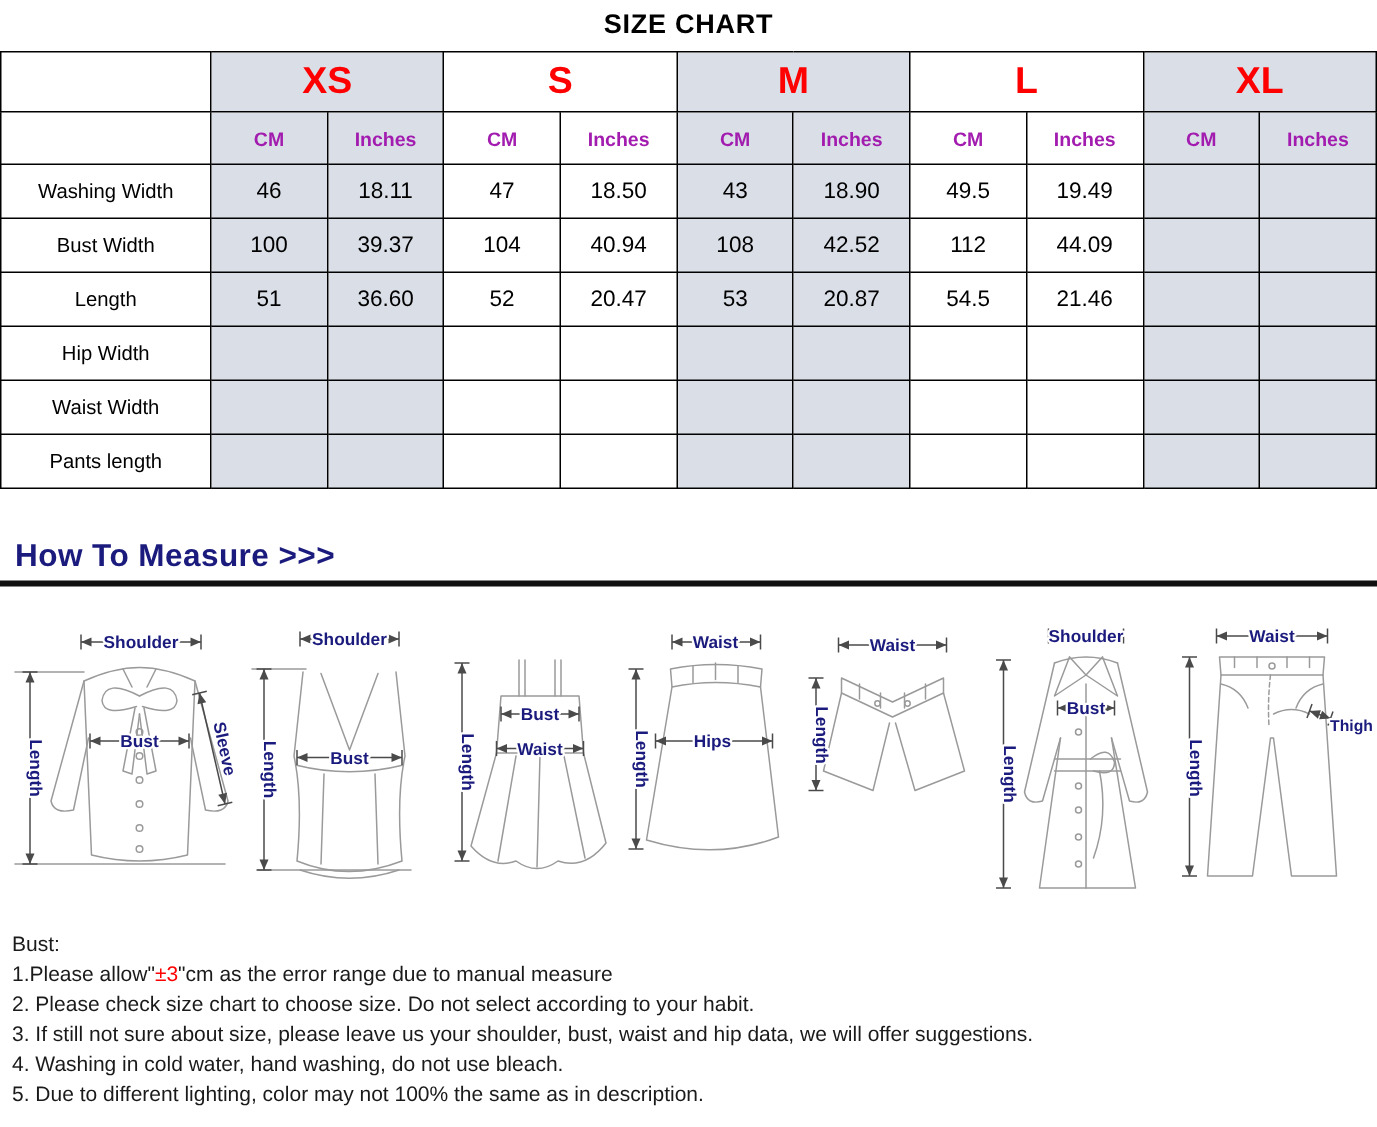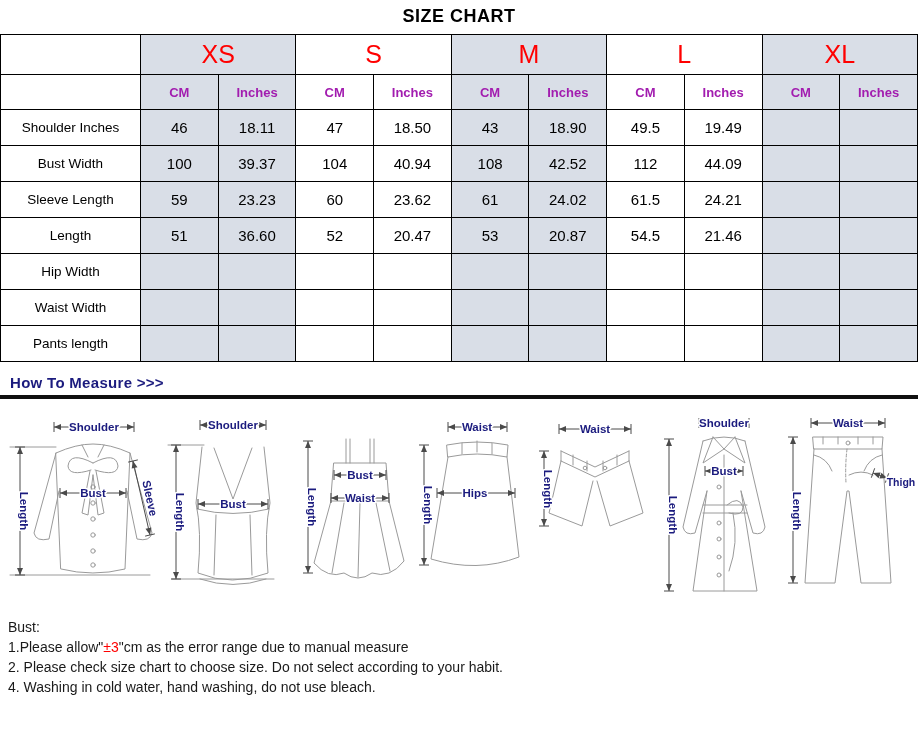--- a/index.html
+++ b/index.html
@@ -5,30 +5,30 @@
   html,body{margin:0;padding:0;}
   body{
     width:918px;height:751px;overflow:hidden;background:#fff;color:#000;
     font-family:"Liberation Sans",sans-serif;
     --red:#ff0000; --shade:#d9dee7; --navy:#1b1b7e; --ink:#4a4a4a; --sketch:#9a9a9a;
   }
   .title{text-align:center;font-weight:bold;font-size:18px;padding:6px 0 7px 0;letter-spacing:.5px;}
   table.size-table{border-collapse:collapse;table-layout:fixed;width:918px;}
   .size-table col.label-col{width:140px;}
   .size-table th,.size-table td{border:1px solid #000;text-align:center;padding:0;overflow:hidden;white-space:nowrap;}
-  .size-table tr.size-row th{height:39px;font-size:25px;font-weight:normal;color:var(--red);}
+  .size-table tr.size-row th{height:39px;font-size:25px;font-weight:bold;color:var(--red);}
   .size-table tr.size-row th.corner{background:#fff;}
   .size-table tr.unit-row th{height:34px;font-size:13px;font-weight:bold;color:#a21caf;}
   .size-table .shaded{background:var(--shade);}
   .size-table tbody th{font-weight:normal;font-size:13.5px;background:#fff;}
   .size-table tbody td{font-size:15px;}
   .size-table tbody tr{height:36px;}
-  .measure-heading{margin:12px 0 0 10px;font-size:15px;font-weight:bold;color:var(--navy);letter-spacing:.3px;}
+  .measure-heading{margin:33px 0 0 10px;font-size:21px;font-weight:bold;color:var(--navy);letter-spacing:.3px;}
   .rule{height:4px;background:#101010;margin-top:4px;}
-  .diagrams{display:flex;align-items:flex-end;height:202px;padding-top:10px;}
+  .diagrams{display:flex;align-items:center;height:202px;padding-top:20px;}
   .diagrams svg{display:block;}
   .sketch{fill:none;stroke:var(--sketch);stroke-width:1;stroke-linecap:round;stroke-linejoin:round;}
   .dlbl{font-family:"Liberation Sans",sans-serif;font-size:11.5px;font-weight:bold;fill:var(--navy);
         text-anchor:middle;paint-order:stroke;stroke:#ffffff;stroke-width:3px;stroke-linejoin:round;}
   .note{padding:6px 8px 0 8px;font-size:14px;line-height:20px;color:#1a1a1a;}
   .note .red{color:var(--red);}
 </style>
 </head>
 <body style="--red: #ff0000; --shade: #d9dee7; --navy: #1b1b7e;">
 
@@ -66,21 +66,21 @@
         <th class="shaded">CM</th>
         <th class="shaded">Inches</th>
         <th>CM</th>
         <th>Inches</th>
         <th class="shaded">CM</th>
         <th class="shaded">Inches</th>
       </tr>
     </thead>
   <tbody>
       <tr>
-        <th>Shoulder Inches</th>
+        <th>Washing Width</th>
         <td class="shaded">46</td>
         <td class="shaded">18.11</td>
         <td>47</td>
         <td>18.50</td>
         <td class="shaded">43</td>
         <td class="shaded">18.90</td>
         <td>49.5</td>
         <td>19.49</td>
         <td class="shaded"></td>
         <td class="shaded"></td>
@@ -88,33 +88,20 @@
       <tr>
         <th>Bust Width</th>
         <td class="shaded">100</td>
         <td class="shaded">39.37</td>
         <td>104</td>
         <td>40.94</td>
         <td class="shaded">108</td>
         <td class="shaded">42.52</td>
         <td>112</td>
         <td>44.09</td>
-        <td class="shaded"></td>
-        <td class="shaded"></td>
-      </tr>
-      <tr>
-        <th>Sleeve Length</th>
-        <td class="shaded">59</td>
-        <td class="shaded">23.23</td>
-        <td>60</td>
-        <td>23.62</td>
-        <td class="shaded">61</td>
-        <td class="shaded">24.02</td>
-        <td>61.5</td>
-        <td>24.21</td>
         <td class="shaded"></td>
         <td class="shaded"></td>
       </tr>
       <tr>
         <th>Length</th>
         <td class="shaded">51</td>
         <td class="shaded">36.60</td>
         <td>52</td>
         <td>20.47</td>
         <td class="shaded">53</td>
@@ -432,14 +419,16 @@
     <text class="dlbl" x="10" y="100" transform="rotate(90 10 100)">Length</text>
     <text class="dlbl" x="118" y="75" style="font-size:10.5px">Thigh</text>
   </svg>
 
 </div>
 
 <div class="note">
   <div>Bust:</div>
   <div><span>1.Please allow"</span><span class="red">±3</span><span>"cm as the error range due to manual measure</span></div>
   <div>2. Please check size chart to choose size. Do not select according to your habit.</div>
+  <div>3. If still not sure about size, please leave us your shoulder, bust, waist and hip data, we will offer suggestions.</div>
   <div>4. Washing in cold water, hand washing, do not use bleach.</div>
+  <div>5. Due to different lighting, color may not 100% the same as in description.</div>
 </div>
 
 </body></html>

